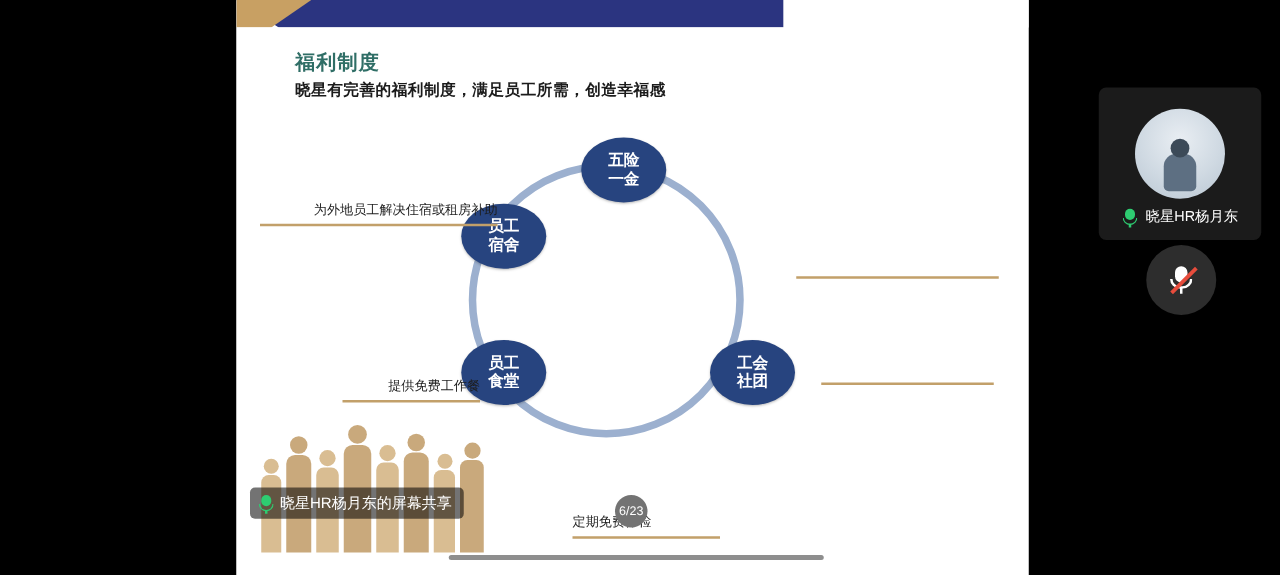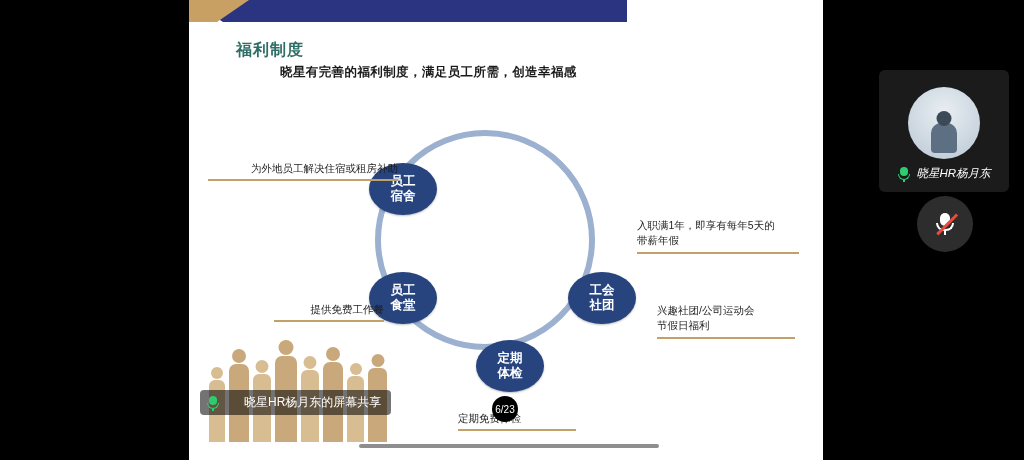--- a/index.html
+++ b/index.html
@@ -36,21 +36,20 @@
 
   .slide-title {
     position: absolute; left: 47px; top: 40px;
     font-size: 16px; color: #2f6e66; font-weight: bold;
     letter-spacing: 1px;
   }
   .slide-subtitle {
     position: absolute; left: 47px; top: 64px;
     font-size: 12.5px; color: #1b1b1b; font-weight: bold;
     letter-spacing: 0.4px;
-    margin-left: 44px;
   }
 
   
   .ring {
     position: absolute; left: 186px; top: 130px;
     width: 220px; height: 220px;
     border: 6px solid #9cb0cf;
     border-radius: 50%;
     background: transparent;
   }
@@ -96,34 +95,34 @@
   .person.b { background: #c9a97c; }
   .person .head {
     position: absolute; left: 50%; transform: translateX(-50%);
     border-radius: 50%;
   }
 
   
   .page-indicator {
     position: absolute; left: 303px; top: 396px;
     width: 26px; height: 26px; border-radius: 50%;
-    background: #000000; color: #fff;
+    background: #737373; color: #fff;
     font-size: 10px; display: flex; align-items: center; justify-content: center;
   }
 
   
   .slide-bottom-bar {
     position: absolute; left: 170px; bottom: 12px; width: 300px; height: 4px;
     background: #8e8e8e; border-radius: 2px;
   }
 
   
   .share-pill {
     position: absolute; left: 11px; bottom: 45px;
-    display: flex; align-items: center; gap: 24px;
+    display: flex; align-items: center; gap: 4px;
     background: rgba(0,0,0,0.55);
     padding: 4px 10px 4px 6px; border-radius: 4px;
     color: #fff; font-size: 12px;
   }
   .mic-glyph {
     width: 14px; height: 16px; position: relative; display: inline-block;
   }
   .mic-glyph .cap {
     position: absolute; left: 3px; top: 1px; width: 8px; height: 9px;
     border-radius: 4px; background: #2ecc71;
@@ -134,21 +133,21 @@
     border-radius: 0 0 8px 8px;
   }
   .mic-glyph .stem {
     position: absolute; left: 6px; top: 13px; width: 2px; height: 3px; background: #2ecc71;
   }
 
   
   #participant-tile {
     position: absolute; left: 879px; top: 70px; width: 130px; height: 122px;
     background: #1b1b1b; border-radius: 6px;
-    display: flex; flex-direction: column; align-items: center; justify-content: center; font-style: italic;
+    display: flex; flex-direction: column; align-items: center; justify-content: center;
   }
   .avatar {
     width: 72px; height: 72px; border-radius: 50%;
     background: radial-gradient(circle at 50% 35%, #e9eef3 0%, #cfd9e2 55%, #b9c6d2 100%);
     position: relative; overflow: hidden;
     margin-top: 6px;
   }
   .avatar .figure {
     position: absolute; left: 50%; transform: translateX(-50%);
     bottom: 6px; width: 26px; height: 30px;
@@ -197,45 +196,41 @@
       <div class="band-navy"></div>
       <div class="band-gold"></div>
       <div class="band-white-right"></div>
     </div>
 
     <div class="slide-title">福利制度</div>
     <div class="slide-subtitle">晓星有完善的福利制度，满足员工所需，创造幸福感</div>
 
     <div class="ring"></div>
 
+    <div class="node n-top">
+      <span>五险</span>
+      <span>一金</span>
+    </div>
     <div class="node n-br">
       <span>工会</span>
       <span>社团</span>
     </div>
-    <div class="node n-bottom">
-      <span>定期</span>
-      <span>体检</span>
-    </div>
     <div class="node n-bl">
       <span>员工</span>
       <span>食堂</span>
     </div>
     <div class="node n-tl">
       <span>员工</span>
       <span>宿舍</span>
     </div>
 
     <div class="callout c-tr">
-      <span>入职满1年，即享有每年5天的
-带薪年假</span>
       <span class="rule"></span>
     </div>
     <div class="callout c-br">
-      <span>兴趣社团/公司运动会
-节假日福利</span>
       <span class="rule"></span>
     </div>
     <div class="callout c-bottom">
       <span>定期免费体检</span>
       <span class="rule"></span>
     </div>
     <div class="callout c-tl">
       <span>为外地员工解决住宿或租房补助</span>
       <span class="rule"></span>
     </div>

